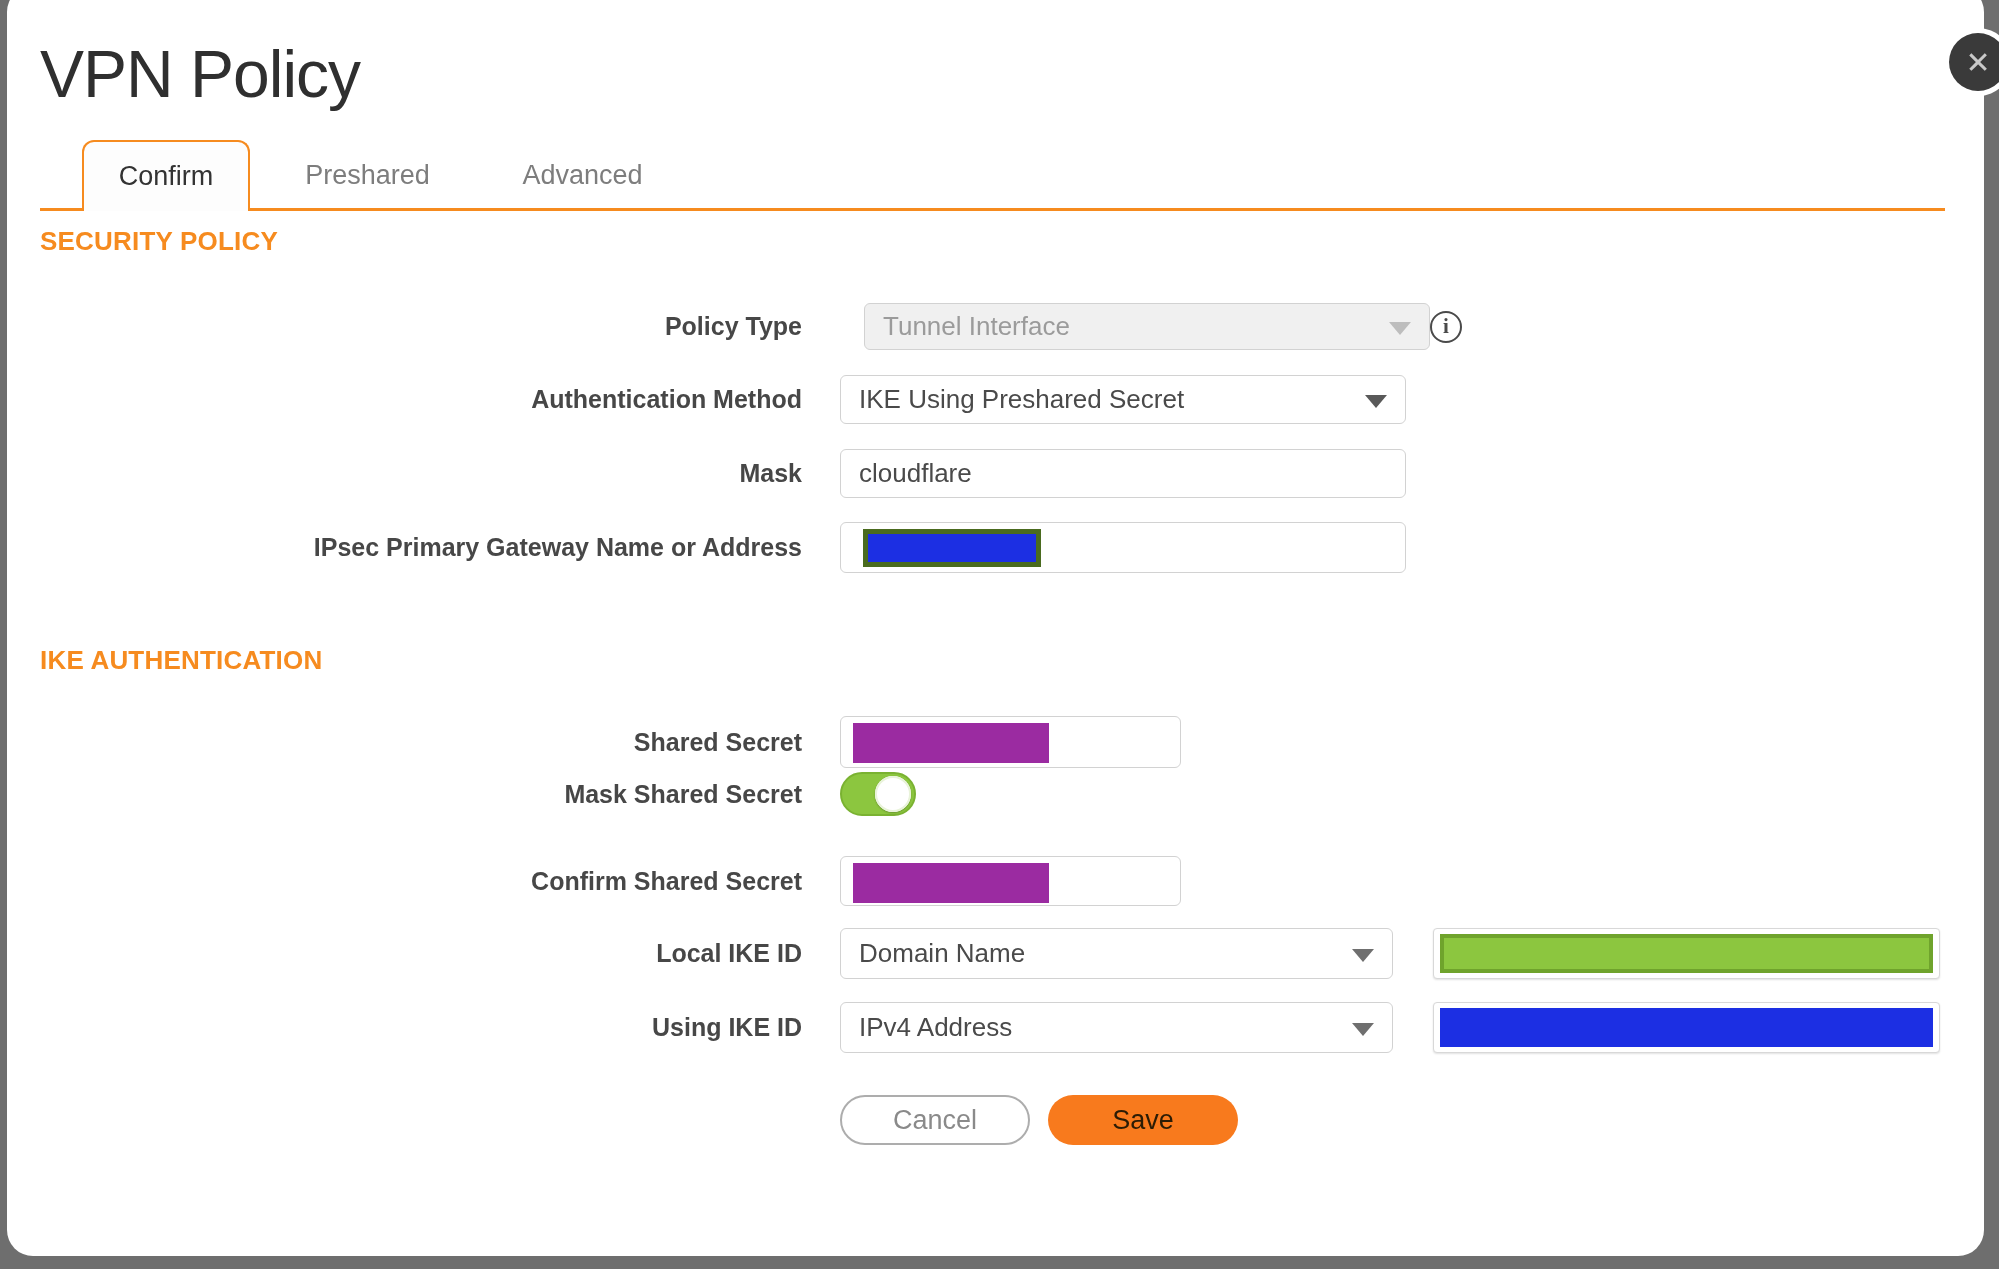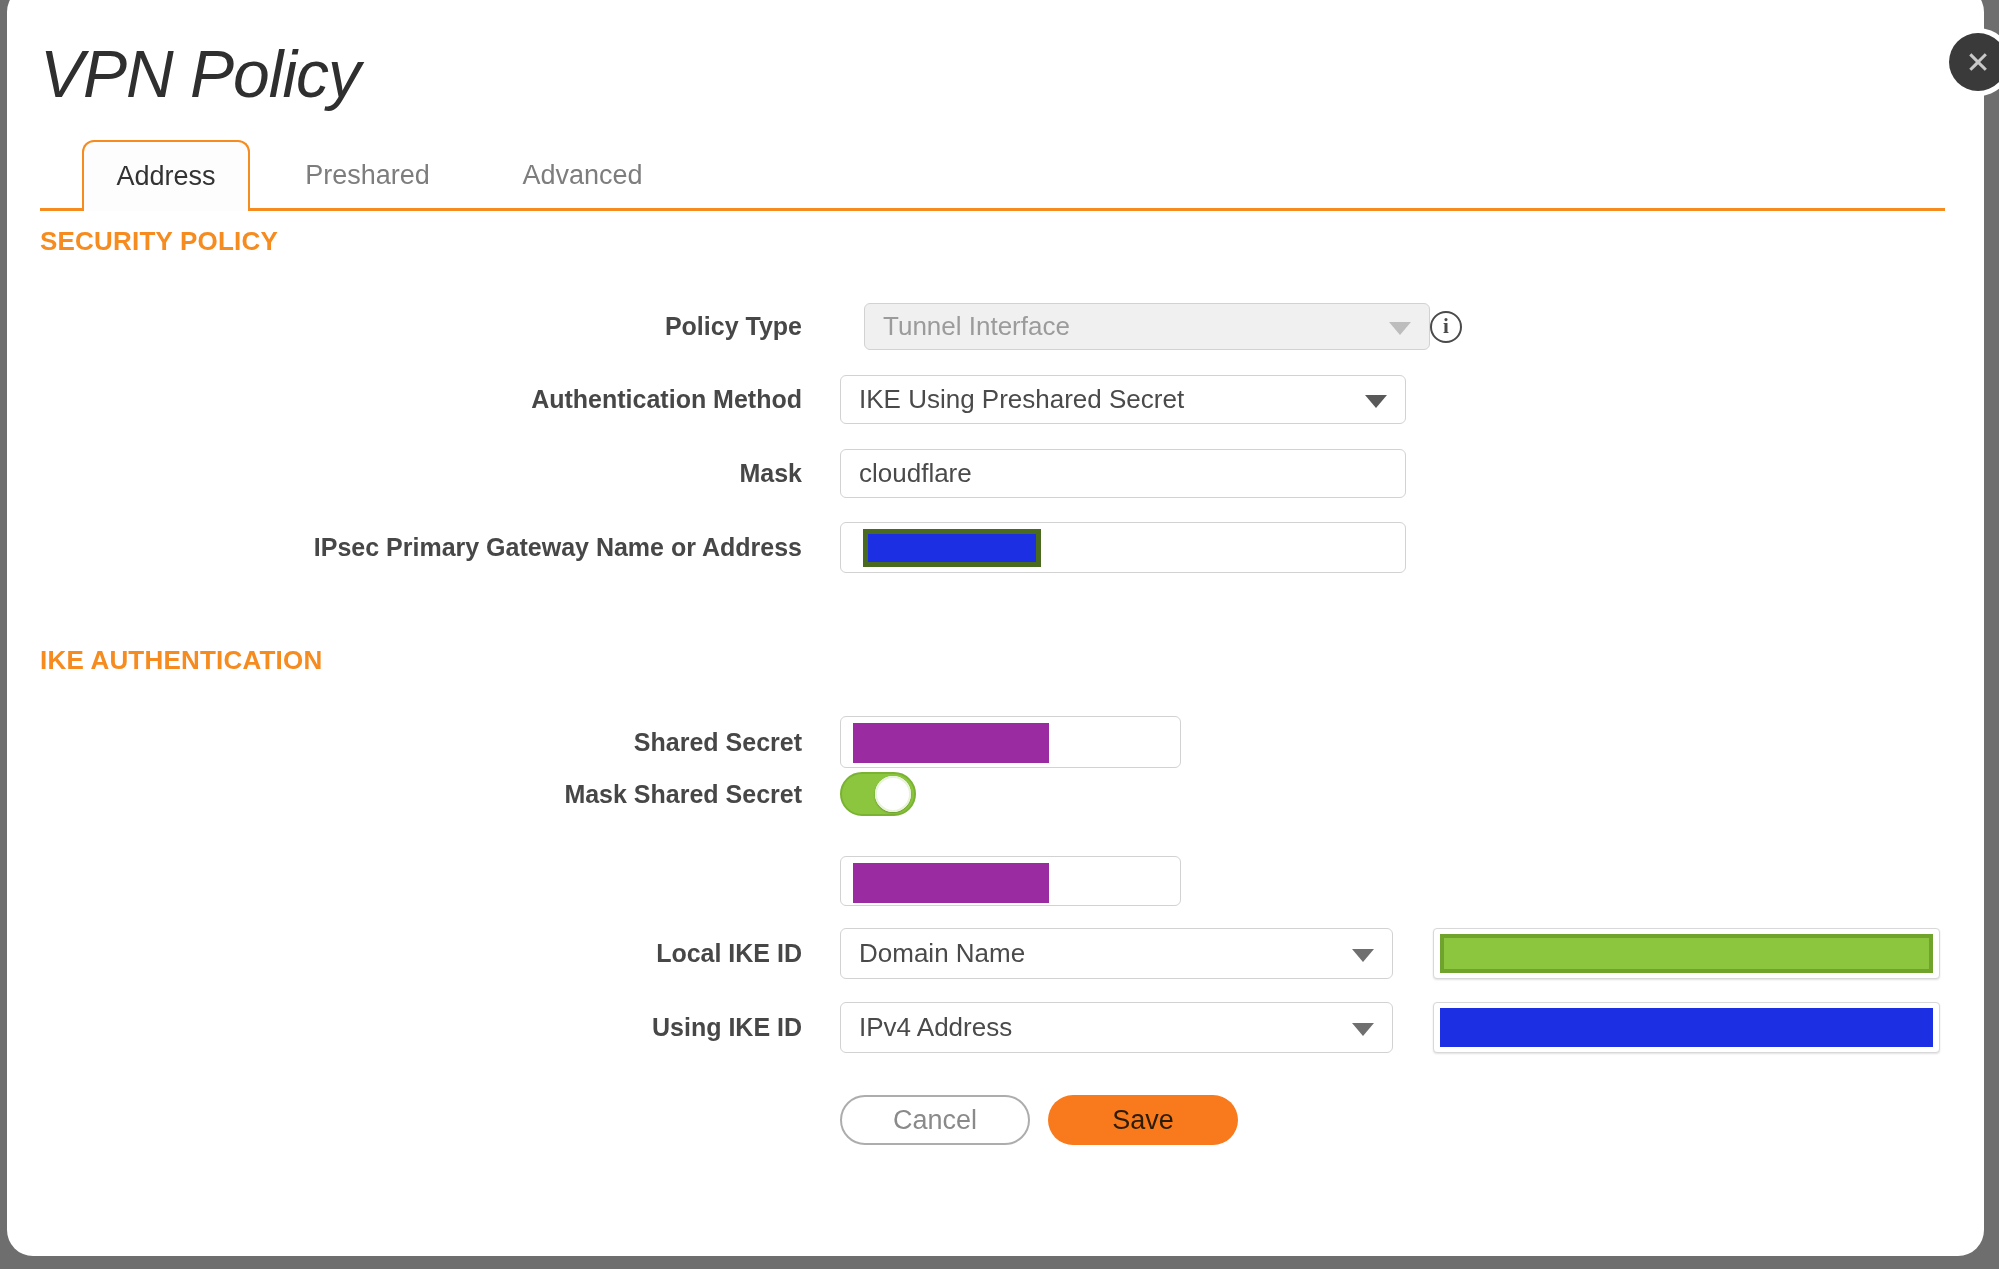--- a/index.html
+++ b/index.html
@@ -29,21 +29,20 @@
     cursor: pointer;
     z-index: 5;
   }
   .title {
     position: absolute;
     left: 40px; top: 36px;
     font-size: 66px;
     letter-spacing: -1px;
     color: #2f2f2f;
     font-weight: 400;
-    font-style: italic;
   }
   
   .tab-underline {
     position: absolute;
     left: 40px; top: 208px;
     width: 1905px; height: 3px;
     background: #f68b1f;
   }
   .tab-active {
     position: absolute;
@@ -214,21 +213,21 @@
 <div class="modal"></div>
 
 <div class="close-btn">
   <span>✕</span>
 </div>
 
 <div class="title">VPN Policy</div>
 
 <div class="tab-underline"></div>
 <div class="tab-active">
-  <span>Address</span>
+  <span>Confirm</span>
 </div>
 <div class="tab-inactive tab-proposals">
   <span>Preshared</span>
 </div>
 <div class="tab-inactive tab-advanced">
   <span>Advanced</span>
 </div>
 
 <div class="section-heading heading-security">SECURITY POLICY</div>
 
@@ -273,20 +272,21 @@
 </div>
 
 <div class="row" style="top:772px; height:44px;">
   <div class="row-label">Mask Shared Secret</div>
   <div class="toggle">
     <div class="toggle-knob"></div>
   </div>
 </div>
 
 <div class="row" style="top:856px; height:50px;">
+  <div class="row-label">Confirm Shared Secret</div>
   <div class="field-box" style="width:341px; height:50px; padding-left:0;">
     <div class="redact redact-purple"></div>
   </div>
 </div>
 
 <div class="row" style="top:928px; height:51px;">
   <div class="row-label">Local IKE ID</div>
   <div class="field-box dropdown" style="width:553px; height:51px;">
     <span>Domain Name</span>
     <span class="caret"></span>

